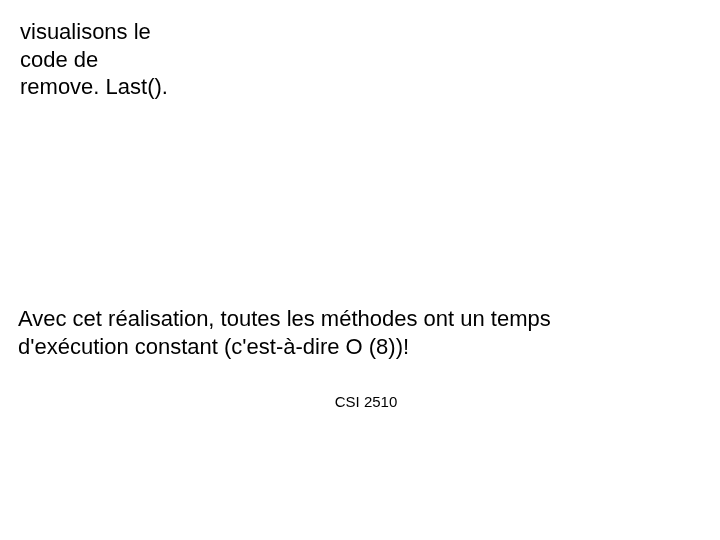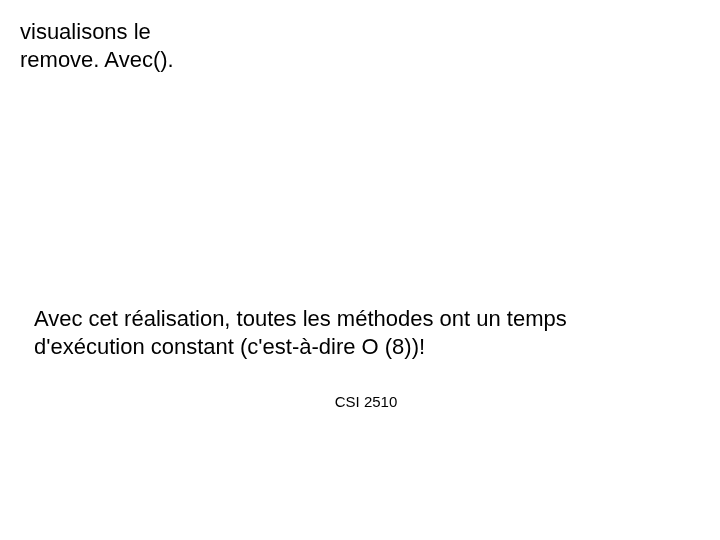--- a/index.html
+++ b/index.html
@@ -26,40 +26,40 @@
     line-height: 1.25;
     max-width: 260px;
   }
   .bottom-text {
     position: absolute;
     left: 18px;
     right: 18px;
     bottom: 70px;
     font-size: 22px;
     line-height: 1.3;
-    margin-left: 16px;
   }
   .footer {
     position: absolute;
     left: 0;
     right: 0;
     bottom: 22px;
     text-align: center;
     font-size: 15px;
     padding-left: 12px;
   }
 </style>
 </head>
 <body>
 
 <div class="slide">
 
   <div class="top-text">
     <div>visualisons le</div>
-    <div>remove. Avec().</div>
+    <div>code de</div>
+    <div>remove. Last().</div>
   </div>
 
   <div class="bottom-text">
     <div>Avec cet réalisation, toutes les méthodes ont un temps</div>
     <div>d'exécution constant (c'est-à-dire O (8))!</div>
   </div>
 
   <div class="footer">CSI 2510</div>
 
 </div>

